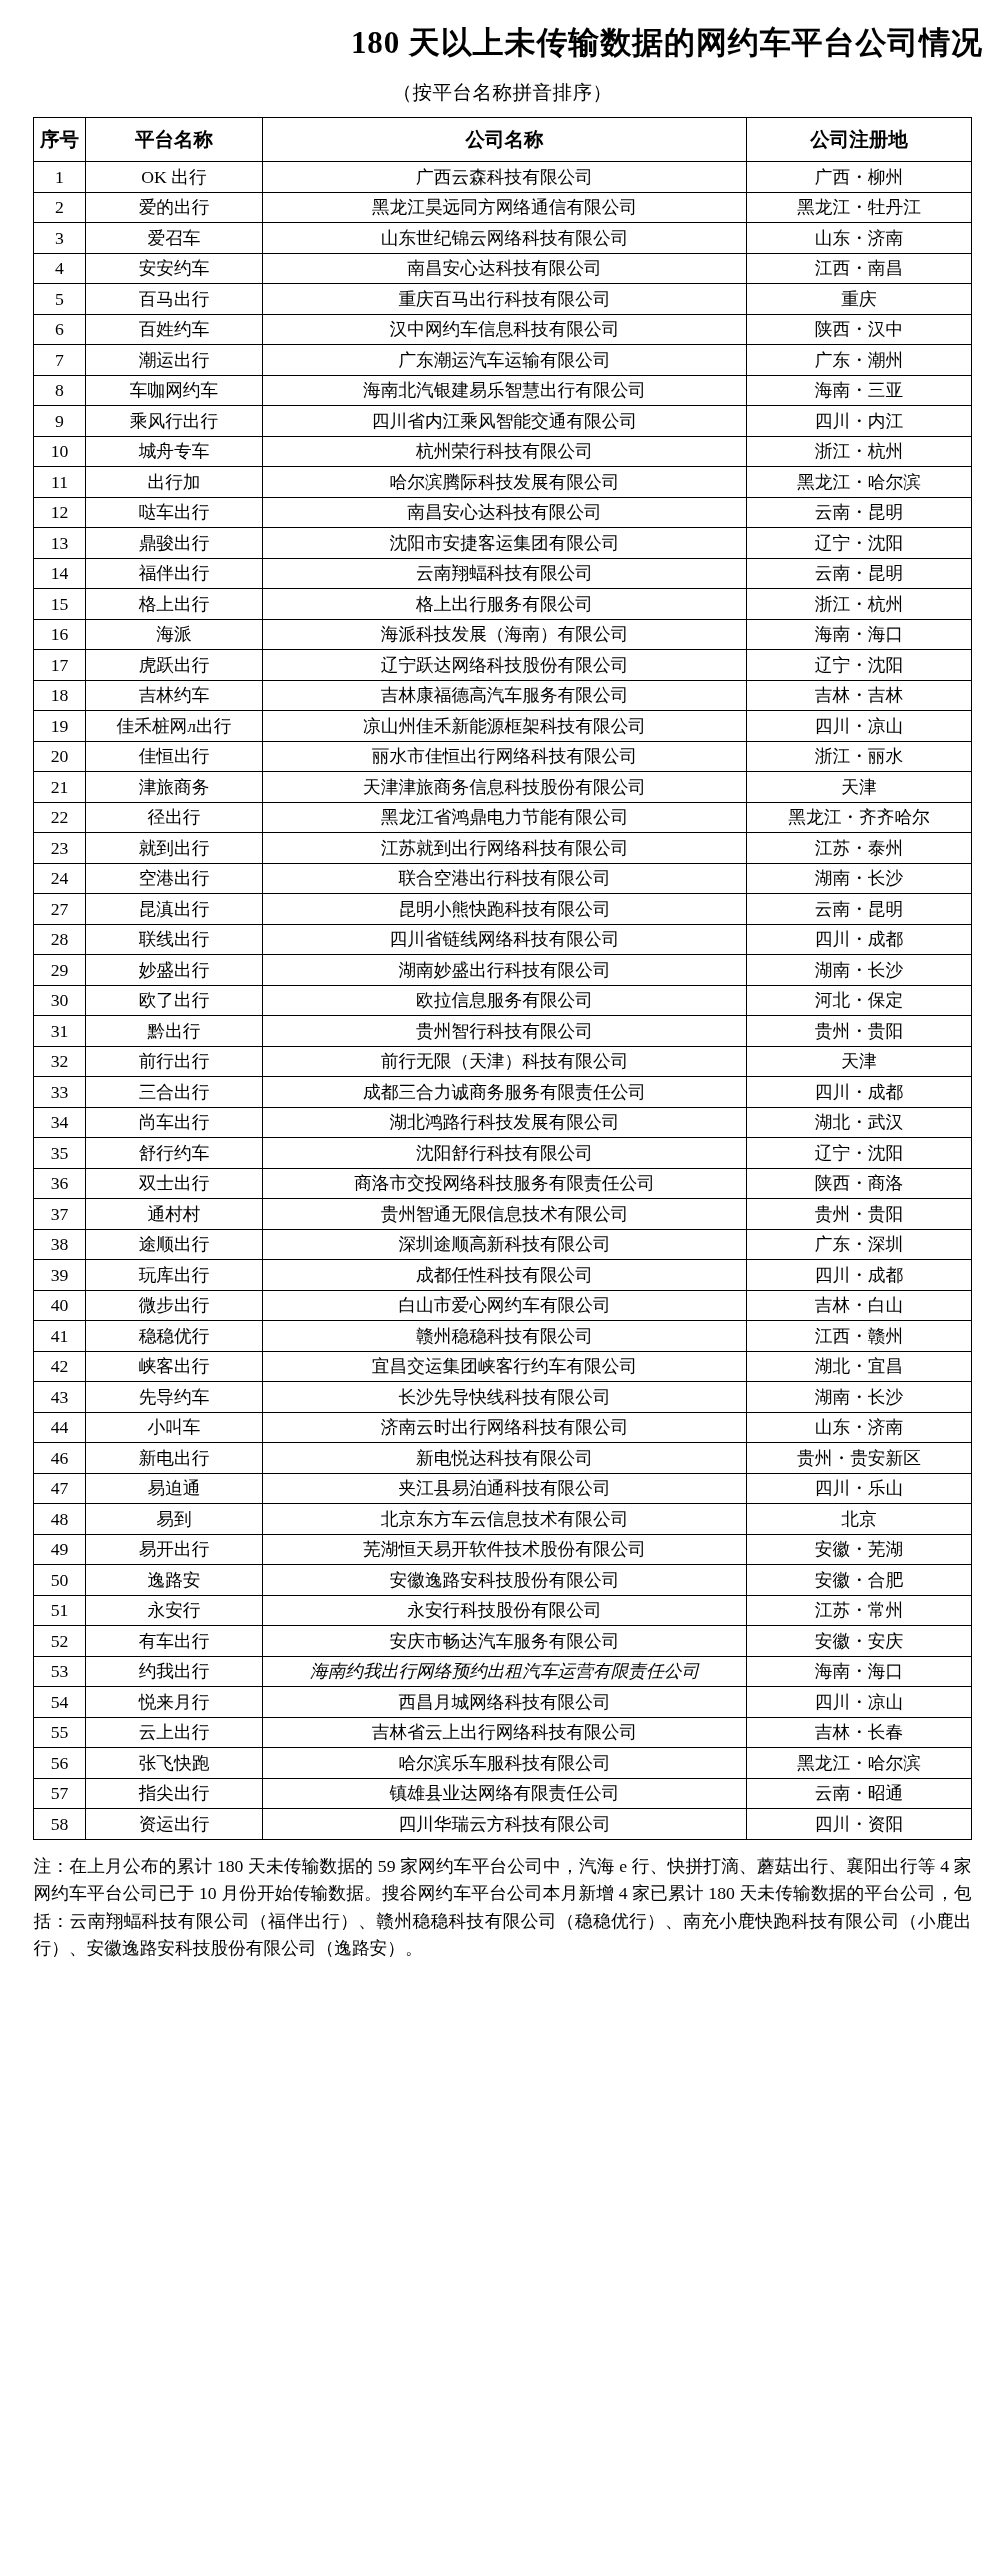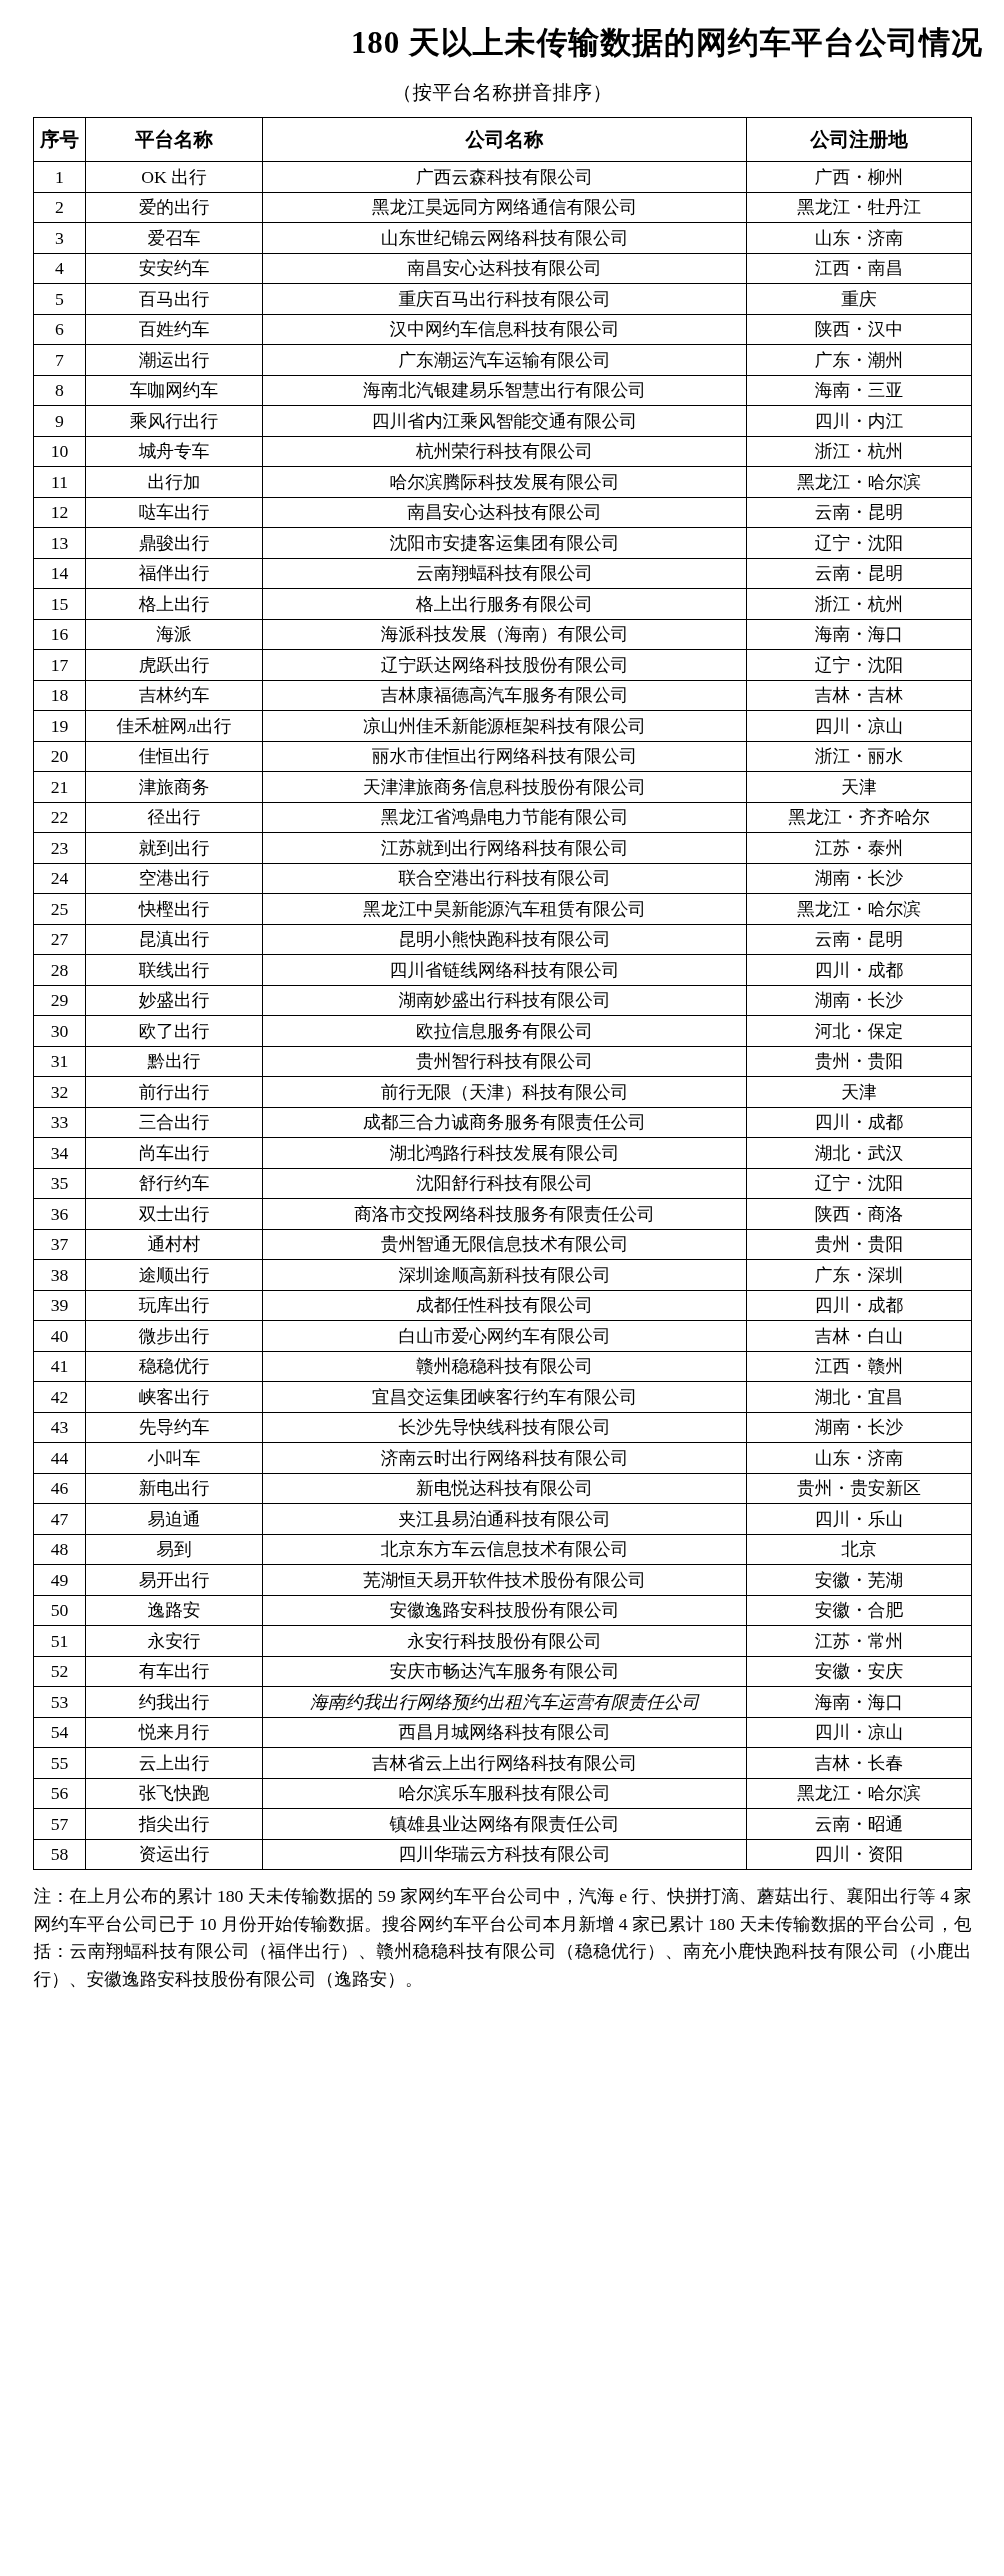--- a/index.html
+++ b/index.html
@@ -230,26 +230,20 @@
           <td>江苏就到出行网络科技有限公司</td>
           <td>江苏・泰州</td>
         </tr>
         <tr>
           <td class="idx">24</td>
           <td>空港出行</td>
           <td>联合空港出行科技有限公司</td>
           <td>湖南・长沙</td>
         </tr>
         <tr>
-          <td class="idx">25</td>
-          <td>快樫出行</td>
-          <td>黑龙江中昊新能源汽车租赁有限公司</td>
-          <td>黑龙江・哈尔滨</td>
-        </tr>
-        <tr>
           <td class="idx">27</td>
           <td>昆滇出行</td>
           <td>昆明小熊快跑科技有限公司</td>
           <td>云南・昆明</td>
         </tr>
         <tr>
           <td class="idx">28</td>
           <td>联线出行</td>
           <td>四川省链线网络科技有限公司</td>
           <td>四川・成都</td>

